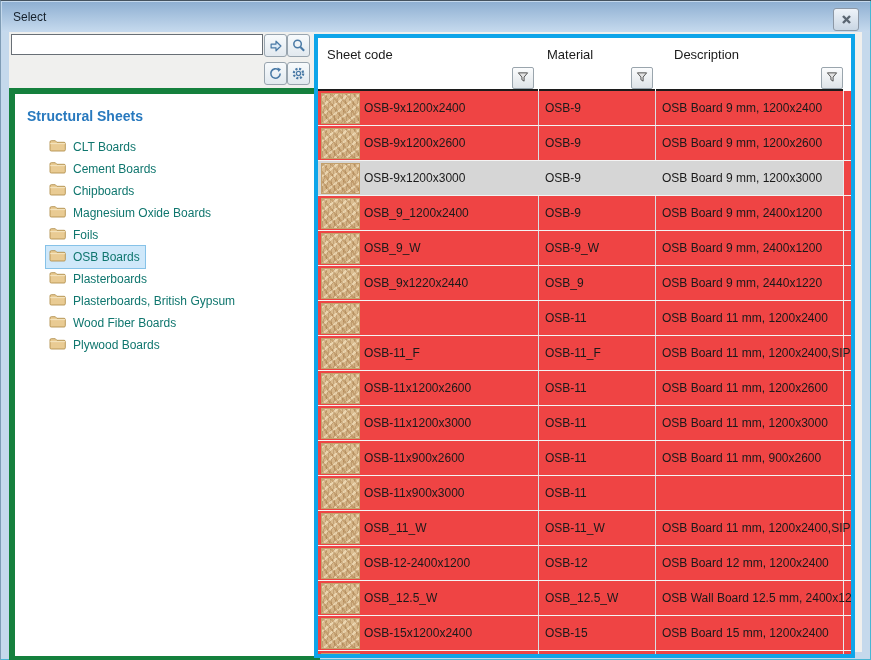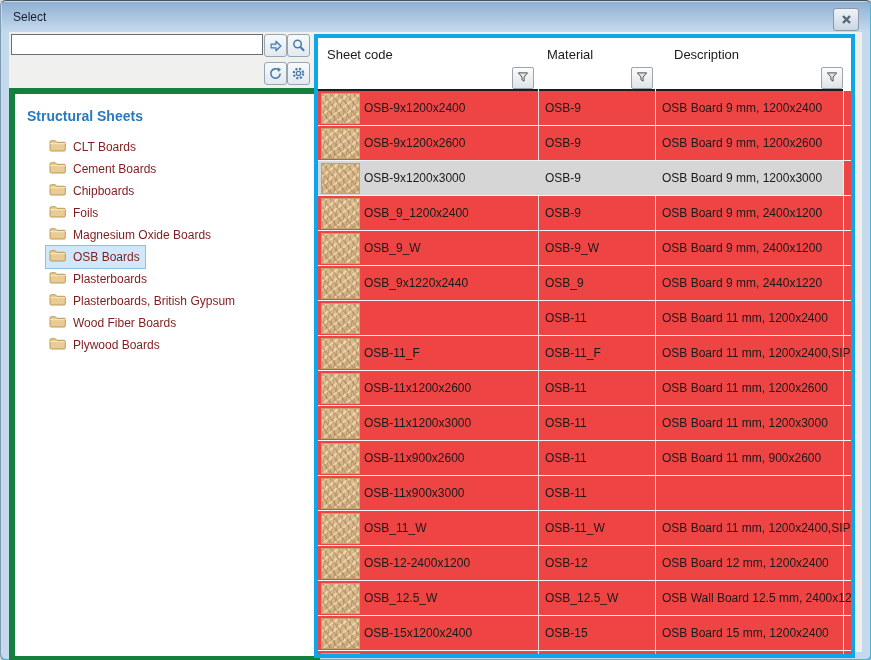--- a/index.html
+++ b/index.html
@@ -1,18 +1,18 @@
 <!DOCTYPE html>
 <html><head>
 <meta charset="utf-8">
 <style>
   html,body{margin:0;padding:0;background:#d8d8d8;font-family:"Liberation Sans",sans-serif;}
   .window{position:relative;width:871px;height:660px;background:#c5d9ec;overflow:hidden;
           border-top:1px solid #45535f;border-left:1px solid #7f9cb5;
-          box-shadow:inset -2px 0 0 #49b6d4, inset 0 -2px 0 #49b6d4;border-radius:6px;}
+          box-shadow:inset -2px 0 0 #49b6d4, inset 0 -2px 0 #49b6d4;}
   
   .titlebar{position:absolute;left:1px;top:1px;right:2px;height:30px;
             background:linear-gradient(#8fb0d2,#c6daee);}
   .title-text{position:absolute;left:11px;top:8px;font-size:12px;color:#15202b;}
   .close-btn{position:absolute;right:11px;top:6px;width:24px;height:21px;border:1px solid #8c98a6;
              border-radius:3px;background:linear-gradient(#eef3f9,#c9d6e3);
              display:flex;align-items:center;justify-content:center;cursor:default;}
   
   .client{position:absolute;left:8px;top:31px;width:853px;height:620px;background:#f0f0ee;}
   
@@ -22,21 +22,21 @@
             background:linear-gradient(#f7fafc,#e2e9ef);display:flex;align-items:center;justify-content:center;}
   .tool-btn svg{display:block;}
   
   .tree-panel{position:absolute;left:0px;top:56px;width:299px;height:562px;background:#fff;border:6px solid #15803d;}
   .tree-header{position:absolute;left:12px;top:14px;font-size:14px;font-weight:bold;color:#2879be;}
   .tree-items{position:absolute;left:0;top:42px;right:0;}
   .tree-item{height:22px;display:flex;align-items:center;padding-left:30px;}
   .tree-item .item-box{display:inline-flex;align-items:center;gap:7px;padding:2px 5px 2px 3px;
                        border:1px solid transparent;}
   .tree-item.selected .item-box{background:#cfe8fa;border:1px solid #86c2e8;}
-  .tree-item .label{font-size:12px;color:#7f1d1d;white-space:nowrap;}
+  .tree-item .label{font-size:12px;color:#0f766e;white-space:nowrap;}
   
   .table-panel{position:absolute;left:305px;top:2px;width:533px;height:616px;background:#ef4444;
                border:4px solid #0ea5e9;overflow:hidden;}
   .col-line{position:absolute;top:0;bottom:0;width:1px;background:#d9dde1;}
   .thead{position:absolute;left:0;top:0;right:0;height:53px;background:#fff;}
   .th-label{position:absolute;top:9px;font-size:13px;color:#1a1a1a;}
   .th-underline{position:absolute;top:51px;height:2px;background:#1c1c1c;}
   .filter-btn{position:absolute;top:29px;width:20px;height:20px;border:1px solid #9aa5ad;border-radius:2px;
               background:linear-gradient(#fbfcfd,#dfe4e8);display:flex;align-items:center;justify-content:center;}
   .tbody{position:absolute;left:0;top:53px;right:0;bottom:0;}
@@ -143,32 +143,32 @@
     </span>
   </div>
           <div class="tree-item">
     <span class="item-box">
       <span>
         <svg width="17" height="13" viewBox="0 0 17 13">
           <path d="M1 3 q0-1.3 1.3-1.3 h4 l1.6 1.6 h7.2 q1.2 0 1.2 1.2 v6.3 q0 1.2 -1.2 1.2 h-12.8 q-1.3 0 -1.3 -1.2 z" fill="#e9cb93" stroke="#b3914f" stroke-width="0.9"></path>
           <path d="M1.2 4.6 h14.9" stroke="#f4e3bd" stroke-width="1.1" fill="none"></path>
         </svg>
       </span>
+      <span class="label">Magnesium Oxide Boards</span>
+    </span>
+  </div>
+          <div class="tree-item">
+    <span class="item-box">
+      <span>
+        <svg width="17" height="13" viewBox="0 0 17 13">
+          <path d="M1 3 q0-1.3 1.3-1.3 h4 l1.6 1.6 h7.2 q1.2 0 1.2 1.2 v6.3 q0 1.2 -1.2 1.2 h-12.8 q-1.3 0 -1.3 -1.2 z" fill="#e9cb93" stroke="#b3914f" stroke-width="0.9"></path>
+          <path d="M1.2 4.6 h14.9" stroke="#f4e3bd" stroke-width="1.1" fill="none"></path>
+        </svg>
+      </span>
       <span class="label">Foils</span>
-    </span>
-  </div>
-          <div class="tree-item">
-    <span class="item-box">
-      <span>
-        <svg width="17" height="13" viewBox="0 0 17 13">
-          <path d="M1 3 q0-1.3 1.3-1.3 h4 l1.6 1.6 h7.2 q1.2 0 1.2 1.2 v6.3 q0 1.2 -1.2 1.2 h-12.8 q-1.3 0 -1.3 -1.2 z" fill="#e9cb93" stroke="#b3914f" stroke-width="0.9"></path>
-          <path d="M1.2 4.6 h14.9" stroke="#f4e3bd" stroke-width="1.1" fill="none"></path>
-        </svg>
-      </span>
-      <span class="label">Magnesium Oxide Boards</span>
     </span>
   </div>
           <div class="tree-item selected">
     <span class="item-box">
       <span>
         <svg width="17" height="13" viewBox="0 0 17 13">
           <path d="M1 3 q0-1.3 1.3-1.3 h4 l1.6 1.6 h7.2 q1.2 0 1.2 1.2 v6.3 q0 1.2 -1.2 1.2 h-12.8 q-1.3 0 -1.3 -1.2 z" fill="#e9cb93" stroke="#b3914f" stroke-width="0.9"></path>
           <path d="M1.2 4.6 h14.9" stroke="#f4e3bd" stroke-width="1.1" fill="none"></path>
         </svg>
       </span>

